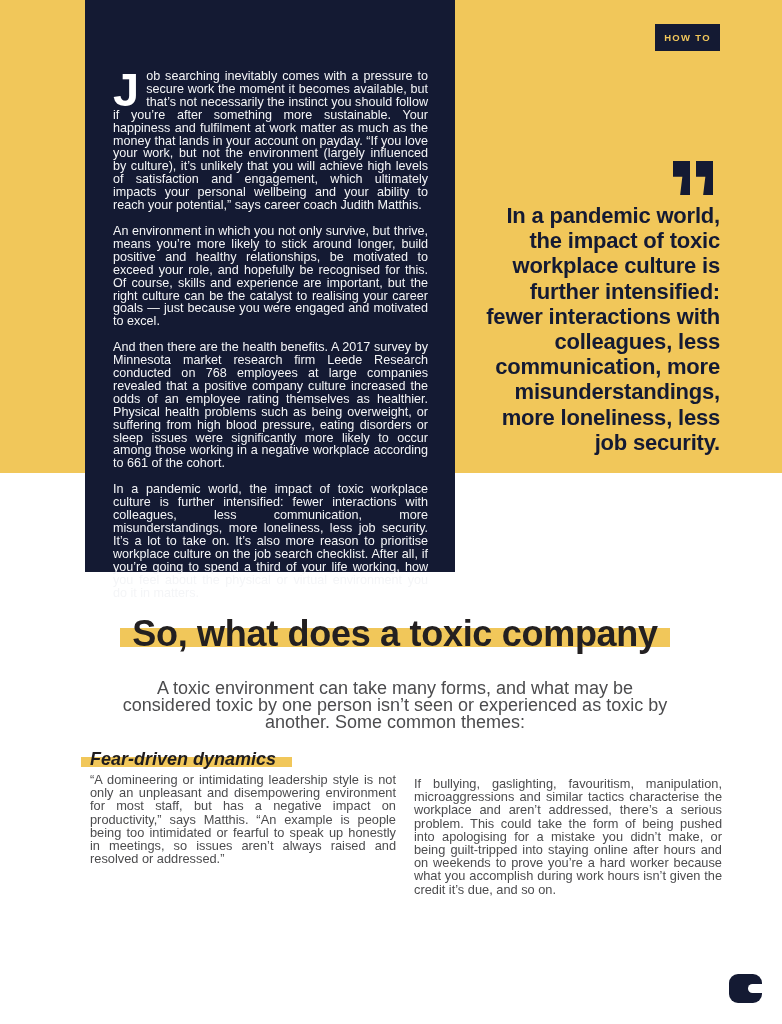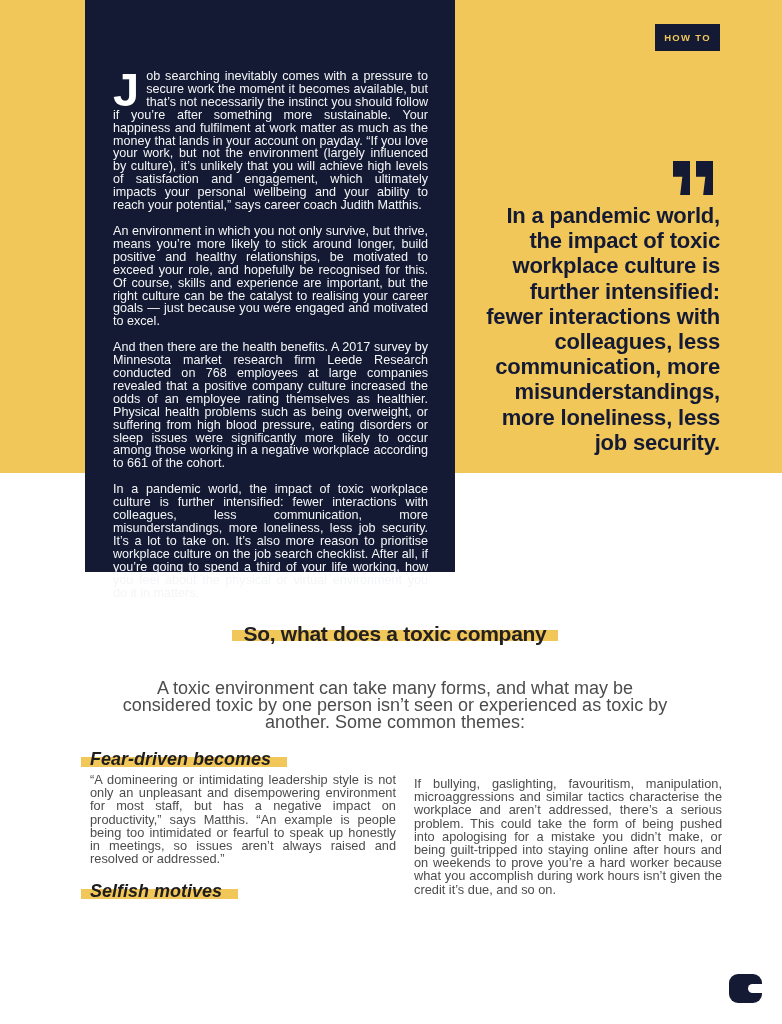--- a/index.html
+++ b/index.html
@@ -24,21 +24,21 @@
   .navy-box p{color:#f4f5f7;font-size:12.6px;line-height:12.9px;text-align:justify;margin-bottom:13px;}
   .dropcap{float:left;color:#ffffff;font-weight:bold;font-size:47px;line-height:36px;margin:2px 7px 0 0;}
 
   .pull-quote{position:absolute;left:482px;top:161px;width:238px;text-align:right;}
   .qmarks{height:35px;display:flex;justify-content:flex-end;gap:6px;padding-right:7px;}
   .qmark{display:inline-block;width:17px;height:34px;background:var(--navy);
     clip-path:polygon(0 0,100% 0,100% 100%,42% 100%,55% 46%,0 46%);}
   .pq-text{margin-top:7px;color:var(--navy);font-size:22px;line-height:25.2px;font-weight:bold;letter-spacing:-0.2px;}
 
   .section-head{position:absolute;left:95px;top:617px;width:600px;text-align:center;
-    color:var(--ink);font-size:21px;font-weight:bold;line-height:33px;letter-spacing:-0.3px;}
+    color:var(--ink);font-size:36px;font-weight:bold;line-height:33px;letter-spacing:-0.3px;}
   .hl{background-image:linear-gradient(to bottom,transparent 36%,var(--yellow) 36%,var(--yellow) 82%,transparent 82%);
     padding:0 12px;}
 
   .section-intro{position:absolute;left:111px;top:680px;width:568px;text-align:center;
     color:var(--gray);font-size:18px;line-height:17px;}
 
   .col{position:absolute;}
   .col-left{left:90px;top:749px;width:306px;}
   .col-right{left:414px;top:777px;width:308px;}
   .sub{color:#1f1c1d;font-size:18px;font-weight:bold;font-style:italic;line-height:20px;margin-bottom:4px;}
@@ -75,23 +75,22 @@
     <div class="pq-text">In a pandemic world, the impact of toxic workplace culture is further intensified: fewer interactions with colleagues, less communication, more misunderstandings, more loneliness, less job security.</div>
   </div>
 
   <div class="section-head">
     <span class="hl">So, what does a toxic company</span><br>
   </div>
 
   <div class="section-intro">A toxic environment can take many forms, and what may be considered toxic by one person isn’t seen or experienced as toxic by another. Some common themes:</div>
 
   <div class="col col-left">
-    <h3 class="sub"><span class="hl2">Fear-driven becomes</span></h3>
+    <h3 class="sub"><span class="hl2">Fear-driven dynamics</span></h3>
     <p class="body">“A domineering or intimidating leadership style is not only an unpleasant and disempowering environment for most staff, but has a negative impact on productivity,” says Matthis. “An example is people being too intimidated or fearful to speak up honestly in meetings, so issues aren’t always raised and resolved or addressed.”</p>
-    <h3 class="sub"><span class="hl2">Selfish motives</span></h3>
   </div>
 
   <div class="col col-right">
     <p class="body">If bullying, gaslighting, favouritism, manipulation, microaggressions and similar tactics characterise the workplace and aren’t addressed, there’s a serious problem. This could take the form of being pushed into apologising for a mistake you didn’t make, or being guilt-tripped into staying online after hours and on weekends to prove you’re a hard worker because what you accomplish during work hours isn’t given the credit it’s due, and so on.</p>
   </div>
 
   <div class="logo-c"></div>
 
 </div>
 

